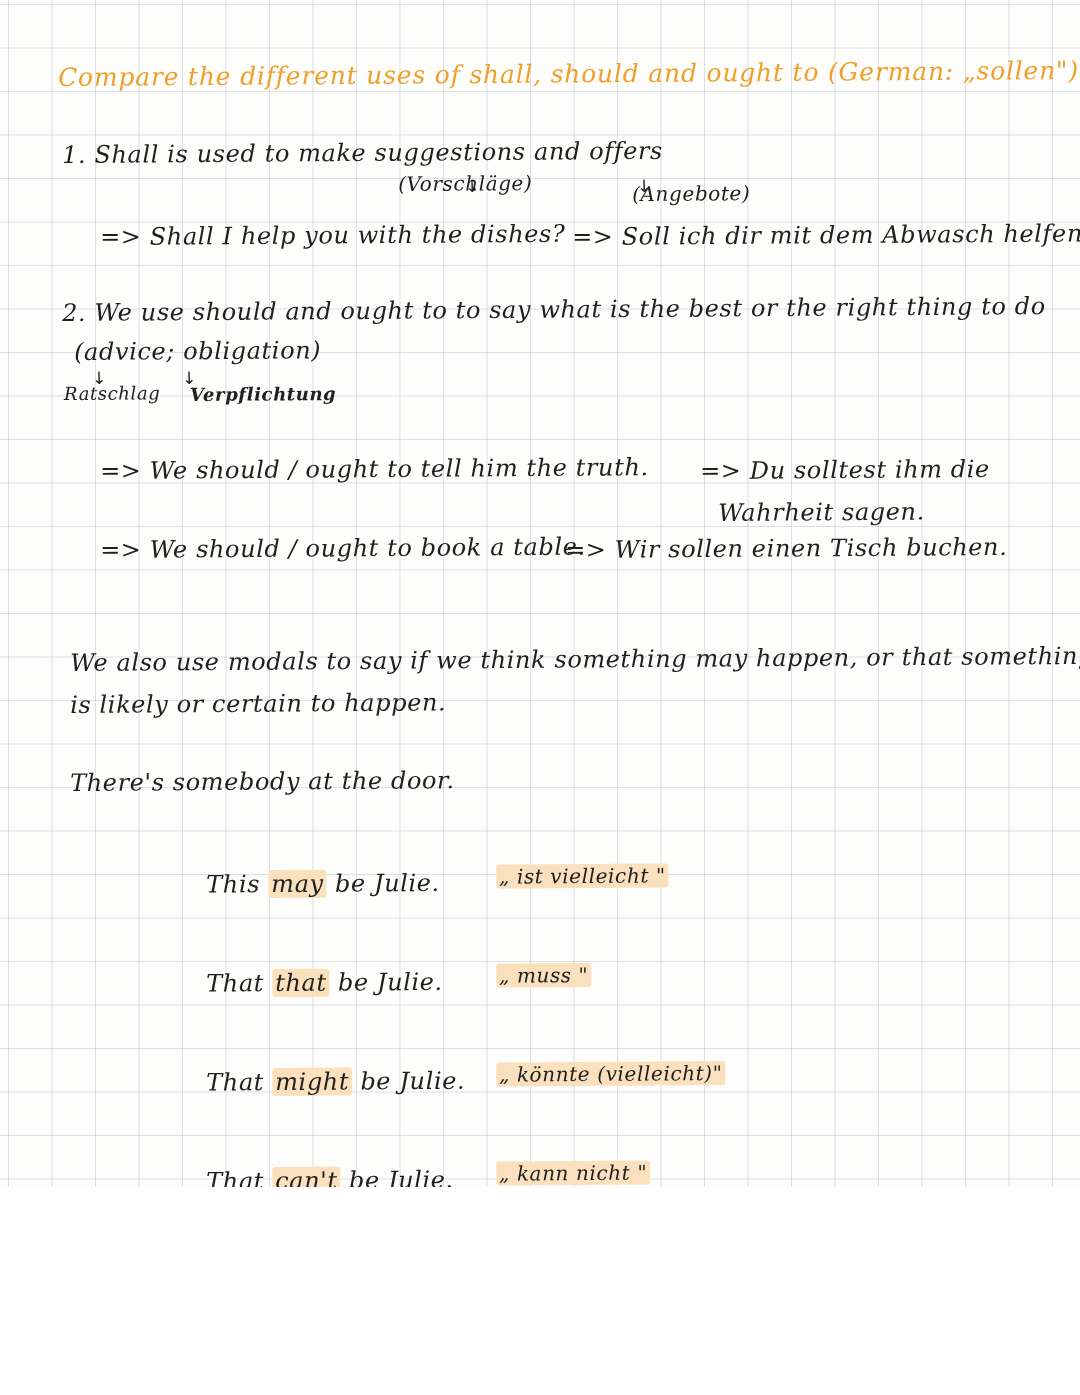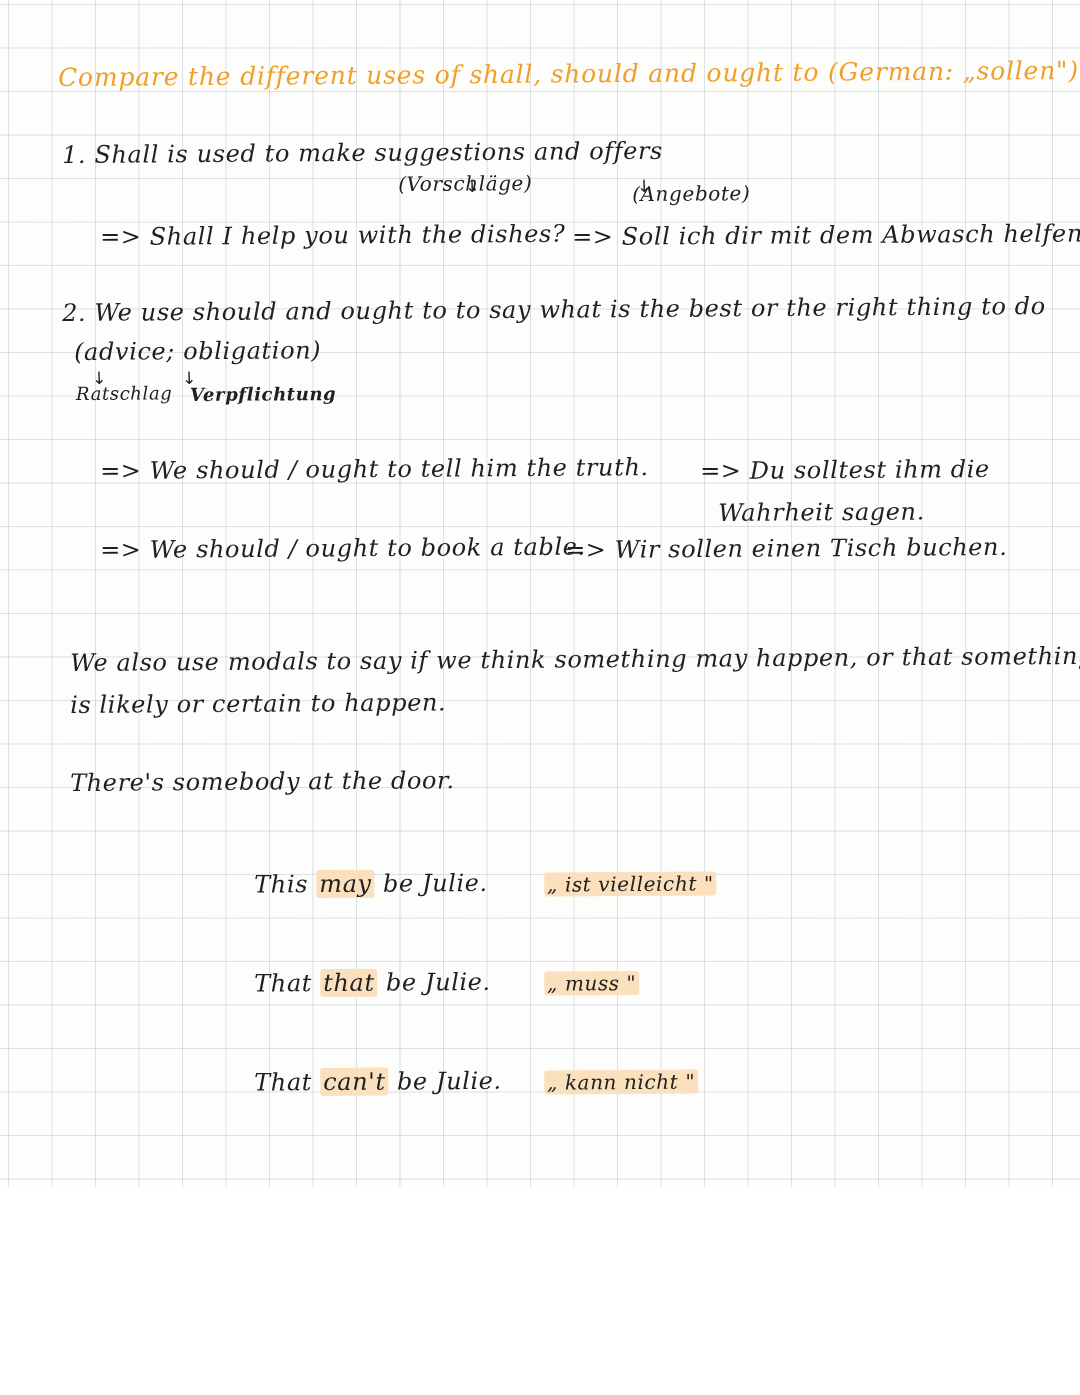--- a/index.html
+++ b/index.html
@@ -56,23 +56,22 @@
     font-style: normal;
     font-size: 17px;
     color: #20211f;
     transform: rotate(-2deg);
   }
   .tbl {
     position: absolute;
   }
   .tbl .row {
     display: flex;
-    align-items: center;
+    align-items: flex-start;
     margin-bottom: 9px;
-    margin-left: 48px;
   }
   .tbl .c1 {
     width: 300px;
     white-space: pre;
   }
   .tbl .c2 {
     white-space: pre;
   }
 </style>
 </head>
@@ -87,21 +86,21 @@
   <div class="arrowdown" style="left:465px; top:176px;">↓</div>
   <div class="hw small" style="left:632px; top:182px;">(Angebote)</div>
   <div class="arrowdown" style="left:637px; top:176px;">↓</div>
 
   <div class="hw" style="left:100px; top:222px;">=&gt; Shall I help you with the dishes?</div>
   <div class="hw" style="left:572px; top:222px;">=&gt; Soll ich dir mit dem Abwasch helfen?</div>
 
   <div class="hw" style="left:62px; top:298px;">2. We use should and ought to to say what is the best or the right thing to do</div>
   <div class="hw" style="left:74px; top:337px;">(advice; obligation)</div>
   <div class="arrowdown" style="left:92px; top:368px;">↓</div>
-  <div class="hw tiny" style="left:64px; top:383px;margin-left:12px;">Ratschlag</div>
+  <div class="hw tiny" style="left:64px; top:383px;">Ratschlag</div>
   <div class="arrowdown" style="left:182px; top:368px;">↓</div>
   <div class="hw tiny" style="left:190px; top:384px;font-weight:bold;">Verpflichtung</div>
 
   <div class="hw" style="left:100px; top:456px;">=&gt; We should / ought to tell him the truth.</div>
   <div class="hw" style="left:700px; top:456px;">=&gt; Du solltest ihm die</div>
   <div class="hw" style="left:718px; top:498px;">Wahrheit sagen.</div>
 
   <div class="hw" style="left:100px; top:535px;">=&gt; We should / ought to book a table.</div>
   <div class="hw" style="left:565px; top:535px;">=&gt; Wir sollen einen Tisch buchen.</div>
 
@@ -122,20 +121,28 @@
     <div class="row">
       <div class="hw c1" style="position:relative;">
         <span>That </span><span class="hl">that</span><span> be Julie.</span>
       </div>
       <div class="hw c2 small" style="position:relative;">
         <span class="hl">„ muss "</span>
       </div>
     </div>
     <div class="row">
       <div class="hw c1" style="position:relative;">
+        <span>That </span><span class="hl">might</span><span> be Julie.</span>
+      </div>
+      <div class="hw c2 small" style="position:relative;">
+        <span class="hl">„ könnte (vielleicht)"</span>
+      </div>
+    </div>
+    <div class="row">
+      <div class="hw c1" style="position:relative;">
         <span>That </span><span class="hl">can't</span><span> be Julie.</span>
       </div>
       <div class="hw c2 small" style="position:relative;">
         <span class="hl">„ kann nicht "</span>
       </div>
     </div>
   </div>
 
 </div>
 

